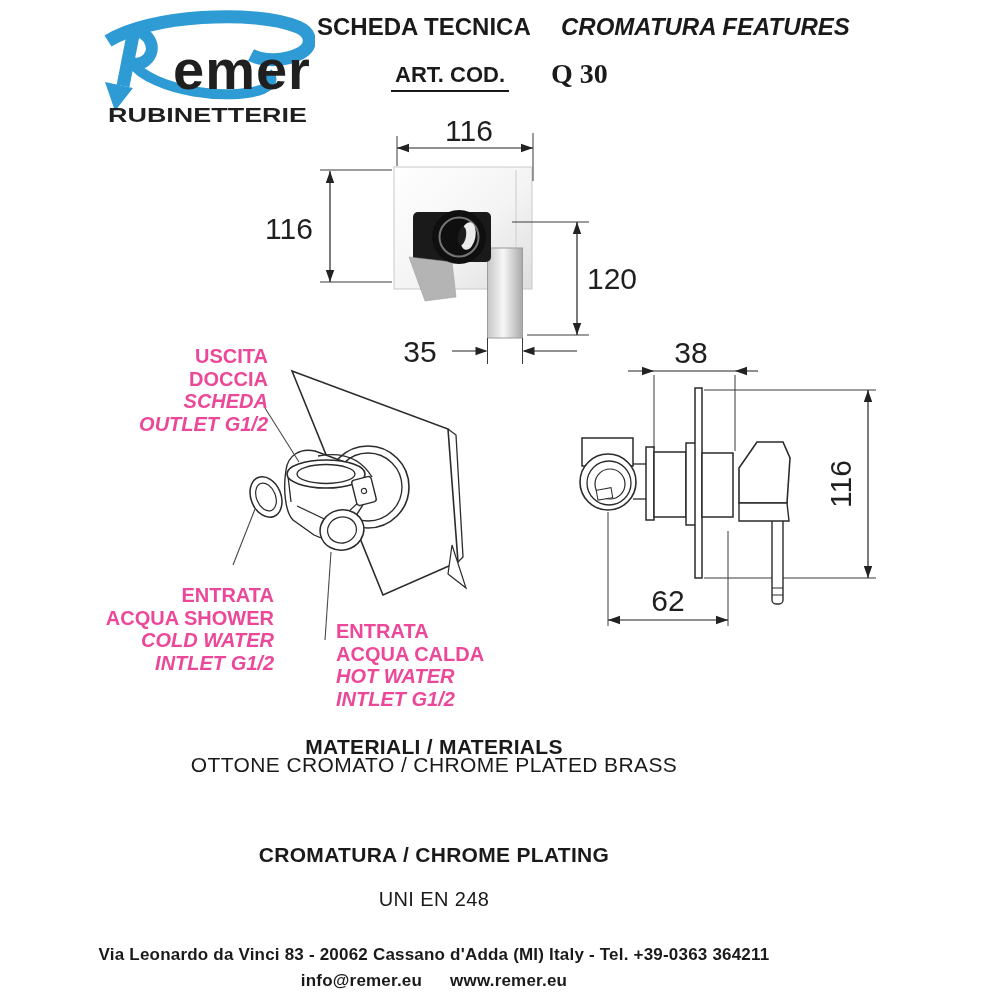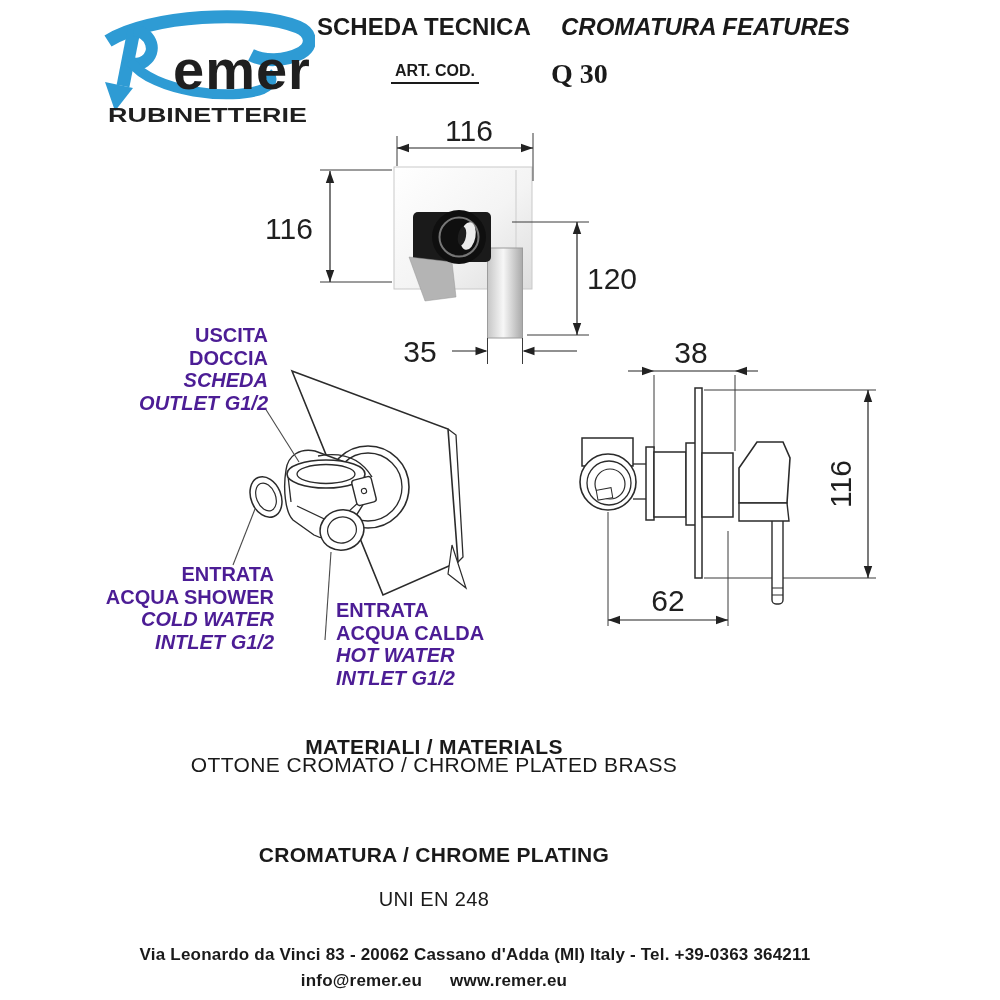--- a/index.html
+++ b/index.html
@@ -4,24 +4,24 @@
 <style>
   html,body{margin:0;padding:0;}
   body{
     width:1000px;height:1000px;position:relative;background:#ffffff;
     font-family:"Liberation Sans", sans-serif;color:#1a1a1a;overflow:hidden;
   }
   .abs{position:absolute;}
   
   .title-it{left:317px;top:13px;font-size:24px;font-weight:700;white-space:nowrap;text-align:center;}
   .title-en{left:561px;top:13px;font-size:24px;font-weight:700;font-style:italic;white-space:nowrap;}
-  .artcod{left:391px;top:62px;font-size:16px;font-weight:700;border-bottom:2px solid #1a1a1a;padding:0 4px 2px 4px;white-space:nowrap;}
+  .artcod{left:391px;top:62px;font-size:22px;font-weight:700;border-bottom:2px solid #1a1a1a;padding:0 4px 2px 4px;white-space:nowrap;}
   .artval{left:551px;top:58px;font-size:28px;font-weight:700;white-space:nowrap;font-family:Liberation Serif, serif;}
   
-  .draw-label{font-size:20px;font-weight:700;line-height:22.5px;white-space:nowrap;color:#4c1d95;}
+  .draw-label{font-size:20px;font-weight:700;line-height:22.5px;white-space:nowrap;color:#ec4899;margin-top:21px;}
   .draw-label .en{font-style:italic;}
   #label-shower{top:324px;right:732px;text-align:right;}
   #label-cold{top:563px;right:726px;text-align:right;}
   #label-hot{top:599px;left:336px;text-align:left;}
   
   .cline{left:0;width:868px;text-align:center;white-space:nowrap;}
   .spec-title{font-size:21px;font-weight:700;letter-spacing:.3px;}
   .spec-value{font-size:21px;letter-spacing:.4px;}
   .footer-line{font-size:17px;font-weight:700;letter-spacing:.2px;}
   .footer-gap{display:inline-block;width:28px;}
@@ -220,16 +220,16 @@
   <div>ACQUA CALDA</div>
   <div class="en">HOT WATER</div>
   <div class="en">INTLET G1/2</div>
 </div>
 
 <div class="abs cline spec-title" style="top:735px;">MATERIALI / MATERIALS</div>
 <div class="abs cline spec-value" style="top:753px;">OTTONE CROMATO / CHROME PLATED BRASS</div>
 <div class="abs cline spec-title" style="top:843px;">CROMATURA / CHROME PLATING</div>
 <div class="abs cline spec-value" style="top:888px;font-size:20px;">UNI EN 248</div>
 
-<div class="abs cline footer-line" style="top:945px;padding-left:41px;">Via Leonardo da Vinci 83 - 20062 Cassano d'Adda (MI) Italy - Tel. +39-0363 364211</div>
+<div class="abs cline footer-line" style="top:945px;">Via Leonardo da Vinci 83 - 20062 Cassano d'Adda (MI) Italy - Tel. +39-0363 364211</div>
 <div class="abs cline footer-line" style="top:971px;">
   <span>info@remer.eu</span><span class="footer-gap"></span><span>www.remer.eu</span>
 </div>
 
 </body></html>

